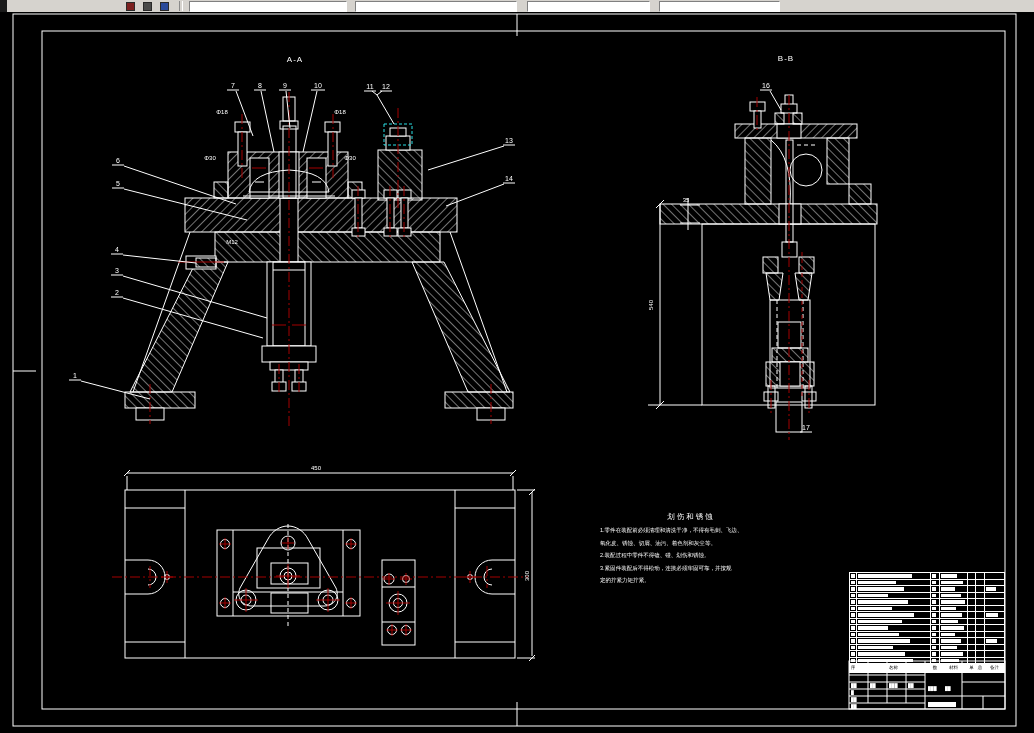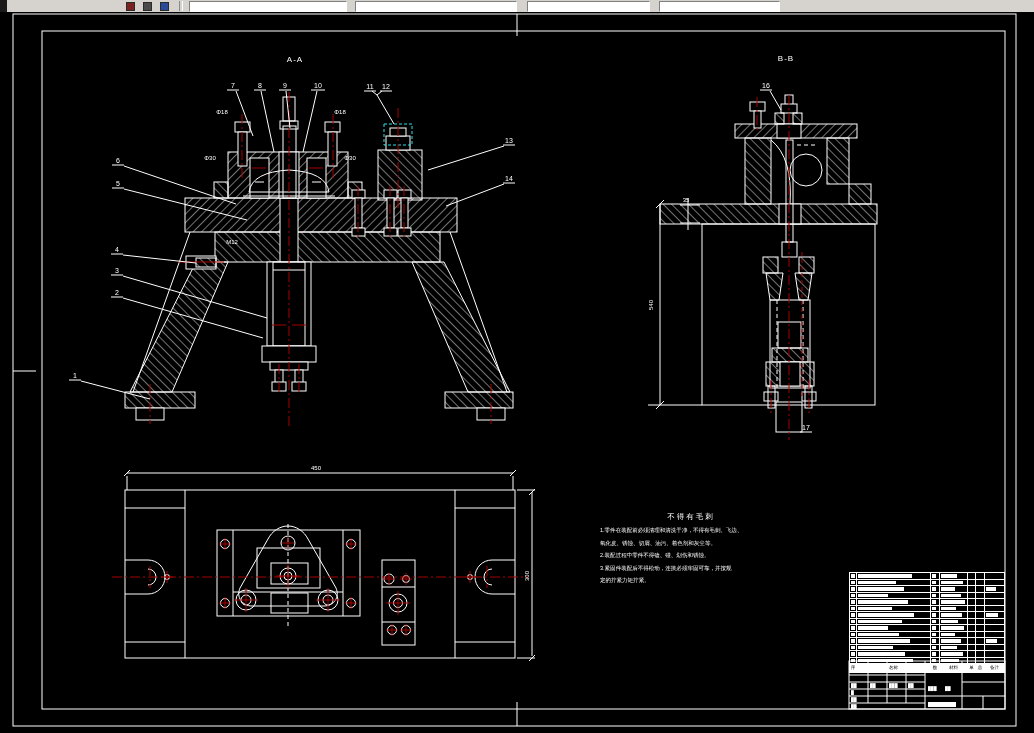--- a/index.html
+++ b/index.html
@@ -403,21 +403,21 @@
         <text class="tk" fill="#fff" x="908" y="687">██</text>
         <text class="tk" fill="#fff" x="851" y="694">█</text>
         <text class="tk" fill="#fff" x="851" y="701">██</text>
         <text class="tk" fill="#fff" x="851" y="708">██</text>
         <text class="tk" fill="#fff" x="928" y="690">███</text>
         <text class="tk" fill="#fff" x="945" y="690">██</text>
       </g>
     </svg>
 
     <div id="techreq">
-      <div class="title">不得有毛刺</div>
+      <div class="title">划伤和锈蚀</div>
       <div class="line">1.零件在装配前必须清理和清洗干净，不得有毛刺、飞边、</div>
       <div class="line">氧化皮、锈蚀、切屑、油污、着色剂和灰尘等。</div>
       <div class="line">2.装配过程中零件不得磕、碰、划伤和锈蚀。</div>
       <div class="line">3.紧固件装配后不得松动，连接必须牢固可靠，并按规</div>
       <div class="line">定的拧紧力矩拧紧。</div>
     </div>
 
     <div id="bom">
         <div class="bom-row">
           <div class="bom-cell" style="width: 7px;">

